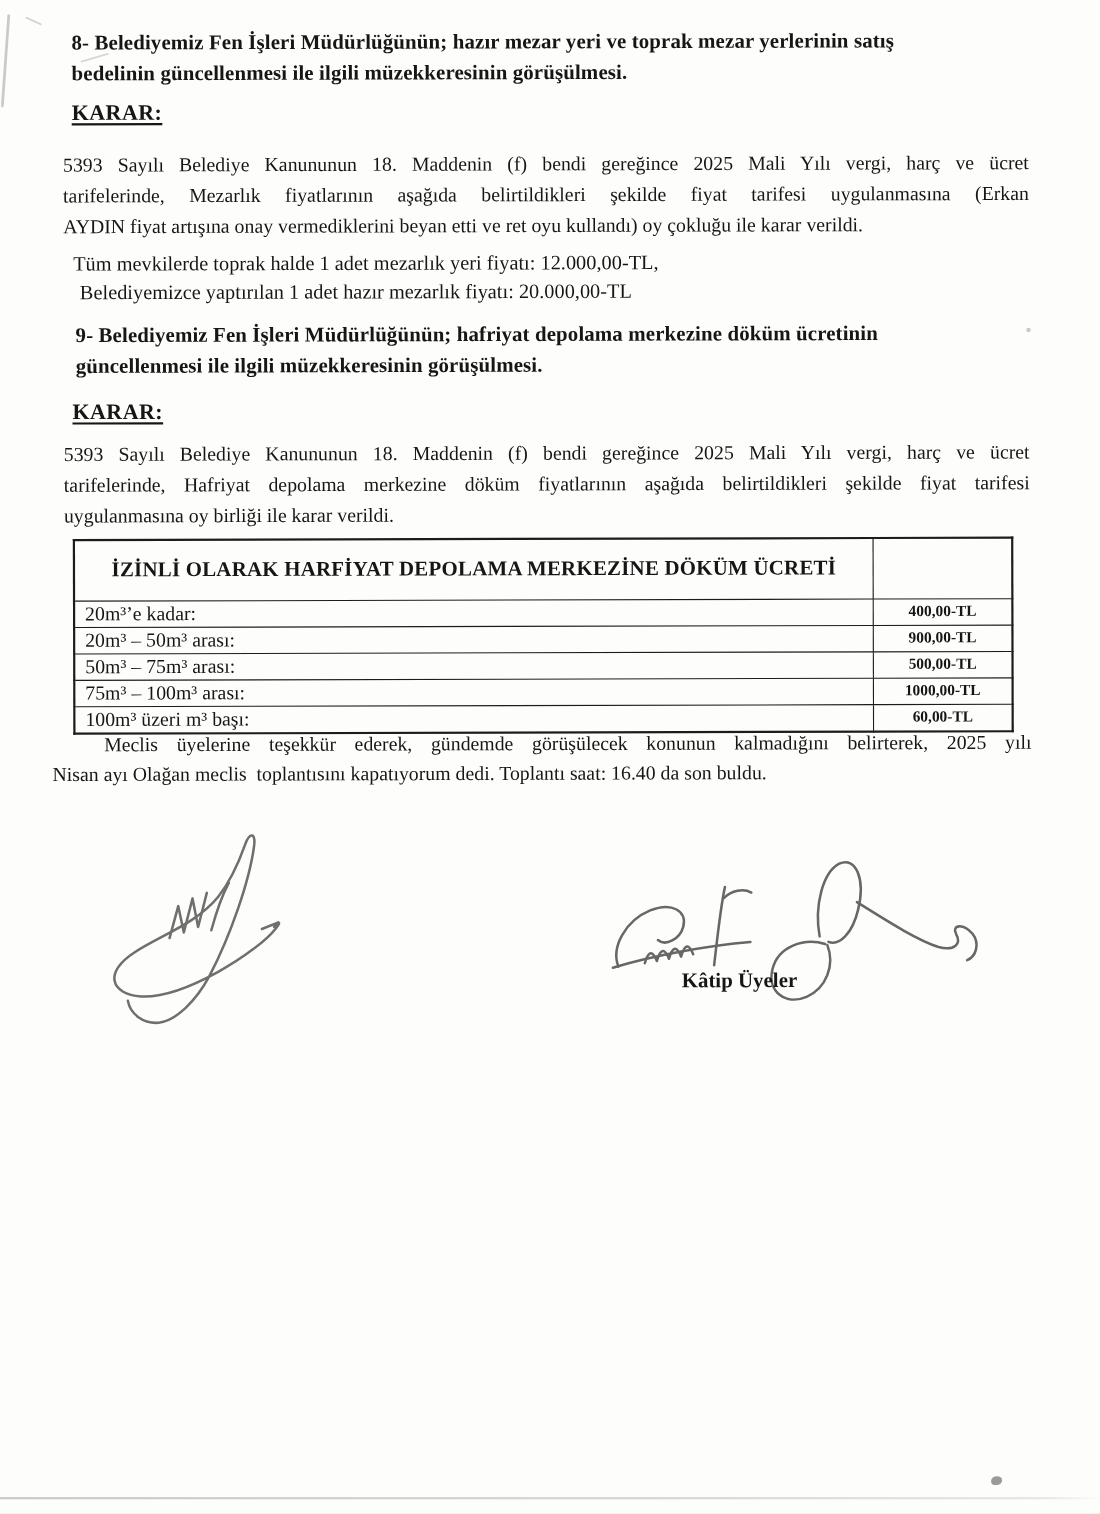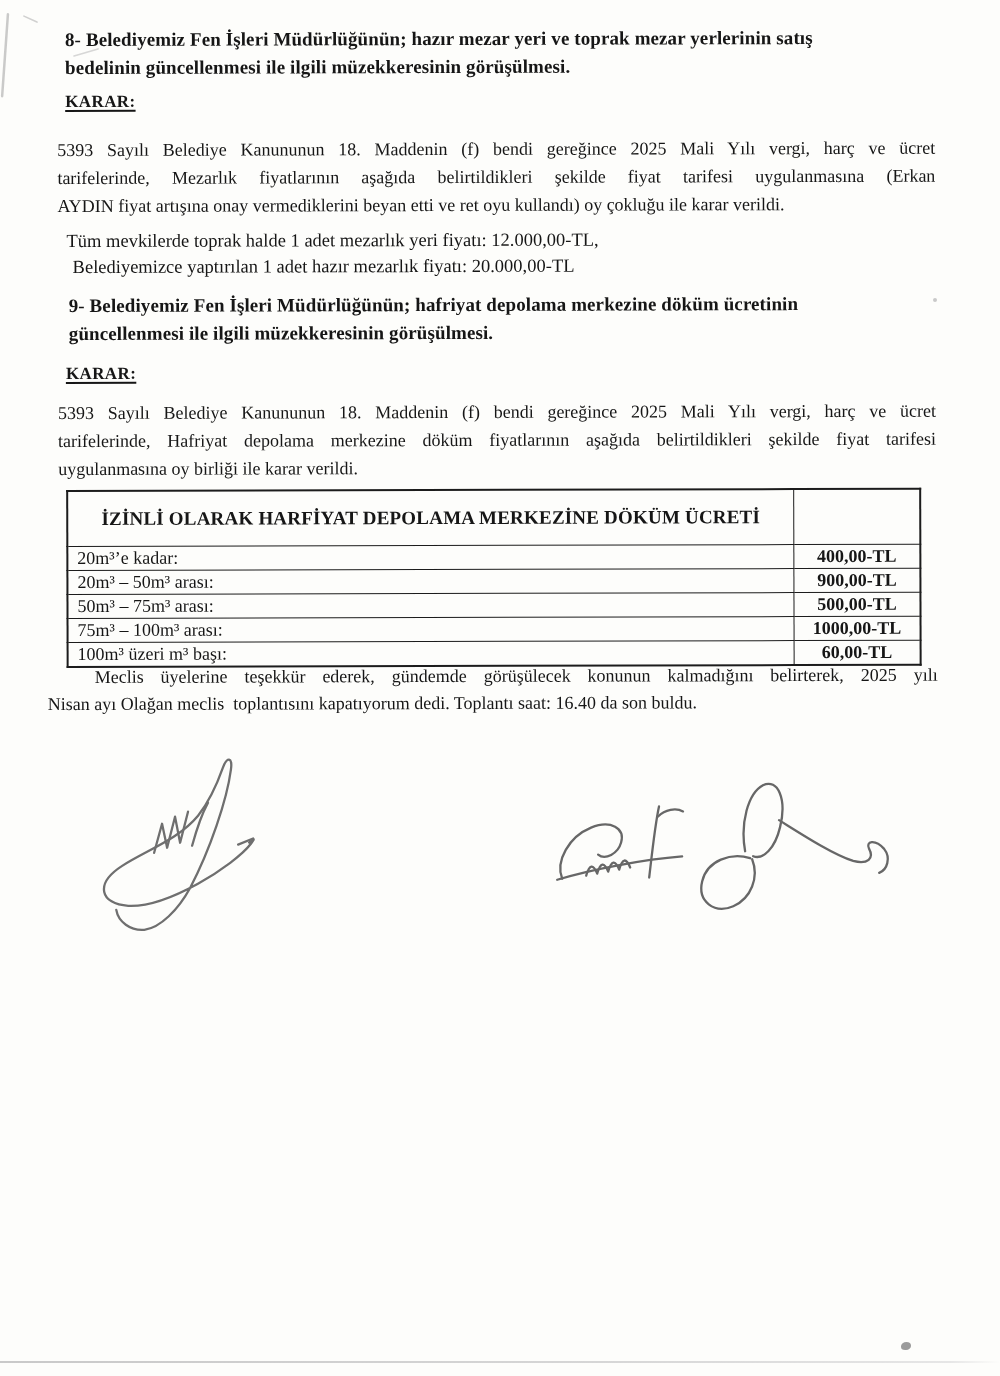--- a/index.html
+++ b/index.html
@@ -13,21 +13,21 @@
     color:#161616;
     -webkit-font-smoothing:antialiased;
   }
   .content { position:absolute; inset:0; transform:rotate(-0.15deg); transform-origin:70px 40px; }
   .abs { position:absolute; }
 
   .heading {
     font-weight:bold; font-size:19px; line-height:28px; letter-spacing:.1px;
   }
   .karar {
-    font-weight:bold; font-size:17px;
+    font-weight:bold; font-size:20px;
     text-decoration:underline; text-decoration-thickness:2px; text-underline-offset:3px;
     letter-spacing:.4px;
   }
   .para { font-size:18px; }
   .jl  { text-align:justify; text-align-last:justify; height:28px; line-height:28px; white-space:nowrap; }
   .jl.last { text-align-last:left; }
   .jl27 { height:27px; line-height:27px; }
 
   .price-line { font-size:18.5px; line-height:26px; white-space:pre; }
   .price-line.shift { margin-left:6px; }
@@ -42,21 +42,21 @@
   td.t-title {
     height:52px; text-align:center; vertical-align:middle;
     font-weight:bold; font-size:19px; letter-spacing:.2px;
   }
   td.t-blank { width:123px; }
   td.t-label {
     height:21px; font-size:18px; padding:0 0 0 9px; vertical-align:middle; line-height:19px;
     white-space:nowrap; overflow:hidden;
   }
   td.t-price {
-    height:21px; font-size:18px; font-weight:bold; text-align:center; vertical-align:middle; line-height:19px;
+    height:21px; font-size:14px; font-weight:bold; text-align:center; vertical-align:middle; line-height:19px;
   }
 
   .closing { font-size:18px; }
   .closing .l1 { padding-left:47px; }
   .closing .l2 { white-space:pre; line-height:27px; height:27px; }
 
   .sig-block { font-weight:bold; font-size:19px; line-height:24px; }
   .sig-block.center { text-align:center; line-height:23px; }
 
   .sig-svg { position:absolute; left:0; top:0; width:1000px; height:1376px; pointer-events:none; }
@@ -173,20 +173,21 @@
 
       <g>
         <path d="M 8 14 L 2 96" stroke="#a8a8a8" stroke-width="2.5" opacity="0.6"></path>
         <path d="M 24 16 L 37 22" stroke="#bdbdbd" stroke-width="1.6" opacity="0.7"></path>
         <path d="M 74 56 L 98 49" stroke="#c6c6c6" stroke-width="1.6" opacity="0.7"></path>
       </g>
     </svg>
 
 
     <div class="abs sig-block center" style="left:505px; top:882px; width:330px;">
+      <div>Kâtip Üyeler</div>
     </div>
 
   </div>
 
   <div class="artifact-bottom-line"></div>
   <div class="artifact-speck"></div>
   <div class="artifact-speck2"></div>
 </div>
 
 </body></html>

